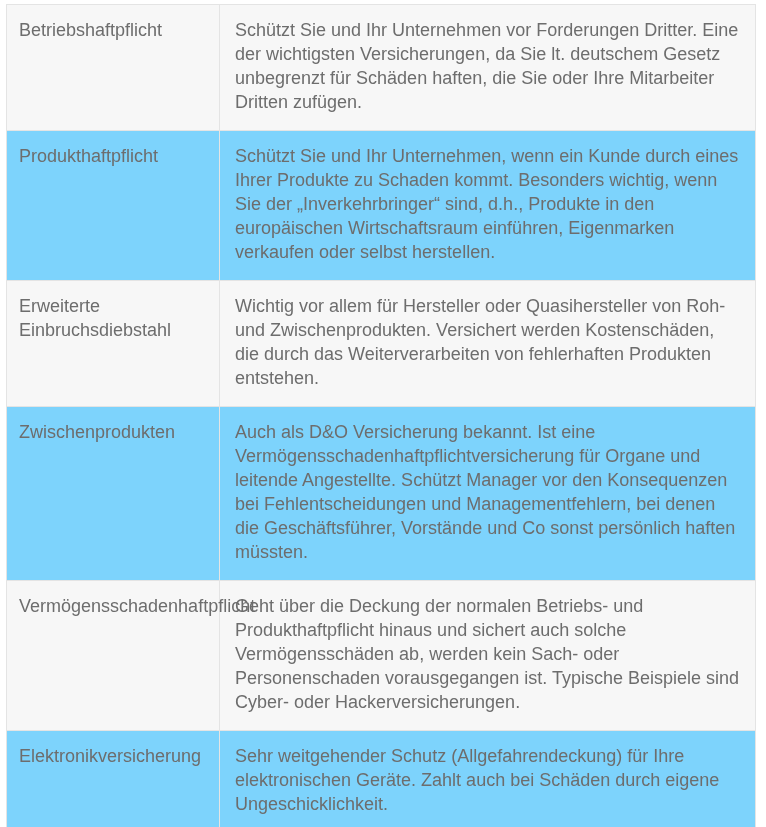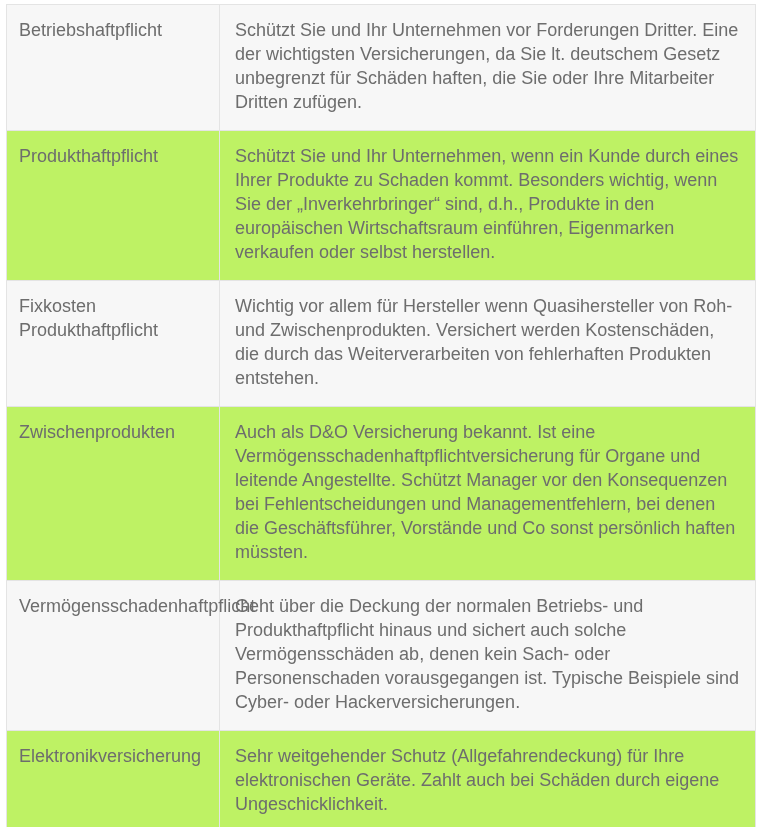--- a/index.html
+++ b/index.html
@@ -29,21 +29,21 @@
   table.insurance-table {
     width: 749px;
     border-collapse: collapse;
     table-layout: fixed;
     border: 1px solid #e4e4e4;
   }
   table.insurance-table col.c-term { width: 213px; }
   table.insurance-table col.c-desc { width: 536px; }
 
   table.insurance-table tr {
-    background: #bef264;
+    background: #7dd3fc;
   }
   table.insurance-table tr.odd {
     background: #f7f7f7;
   }
   table.insurance-table td {
     border: 1px solid #e4e4e4;
     vertical-align: top;
     color: #6d6d6d;
     font-size: 18px;
     line-height: 24px;
@@ -69,30 +69,30 @@
       <tbody>
           <tr class="odd">
             <td class="term-cell">Betriebshaftpflicht</td>
             <td class="desc-cell">Schützt Sie und Ihr Unternehmen vor Forderungen Dritter. Eine der wichtigsten Versicherungen, da Sie lt. deutschem Gesetz unbegrenzt für Schäden haften, die Sie oder Ihre Mitarbeiter Dritten zufügen.</td>
           </tr>
           <tr class="even">
             <td class="term-cell">Produkthaftpflicht</td>
             <td class="desc-cell">Schützt Sie und Ihr Unternehmen, wenn ein Kunde durch eines Ihrer Produkte zu Schaden kommt. Besonders wichtig, wenn Sie der „Inverkehrbringer“ sind, d.h., Produkte in den europäischen Wirtschaftsraum einführen, Eigenmarken verkaufen oder selbst herstellen.</td>
           </tr>
           <tr class="odd">
-            <td class="term-cell">Fixkosten Produkthaftpflicht</td>
-            <td class="desc-cell">Wichtig vor allem für Hersteller wenn Quasihersteller von Roh- und Zwischenprodukten. Versichert werden Kostenschäden, die durch das Weiterverarbeiten von fehlerhaften Produkten entstehen.</td>
+            <td class="term-cell">Erweiterte Einbruchsdiebstahl</td>
+            <td class="desc-cell">Wichtig vor allem für Hersteller oder Quasihersteller von Roh- und Zwischenprodukten. Versichert werden Kostenschäden, die durch das Weiterverarbeiten von fehlerhaften Produkten entstehen.</td>
           </tr>
           <tr class="even">
             <td class="term-cell">Zwischenprodukten</td>
             <td class="desc-cell">Auch als D&amp;O Versicherung bekannt. Ist eine Vermögensschadenhaftpflichtversicherung für Organe und leitende Angestellte. Schützt Manager vor den Konsequenzen bei Fehlentscheidungen und Managementfehlern, bei denen die Geschäftsführer, Vorstände und Co sonst persönlich haften müssten.</td>
           </tr>
           <tr class="odd">
             <td class="term-cell">Vermögensschadenhaftpflicht</td>
-            <td class="desc-cell">Geht über die Deckung der normalen Betriebs- und Produkthaftpflicht hinaus und sichert auch solche Vermögensschäden ab, denen kein Sach- oder Personenschaden vorausgegangen ist. Typische Beispiele sind Cyber- oder Hackerversicherungen.</td>
+            <td class="desc-cell">Geht über die Deckung der normalen Betriebs- und Produkthaftpflicht hinaus und sichert auch solche Vermögensschäden ab, werden kein Sach- oder Personenschaden vorausgegangen ist. Typische Beispiele sind Cyber- oder Hackerversicherungen.</td>
           </tr>
           <tr class="even">
             <td class="term-cell">Elektronikversicherung</td>
             <td class="desc-cell">Sehr weitgehender Schutz (Allgefahrendeckung) für Ihre elektronischen Geräte. Zahlt auch bei Schäden durch eigene Ungeschicklichkeit.</td>
           </tr>
         </tbody>
     </table>
   </div>
 </div>
 

